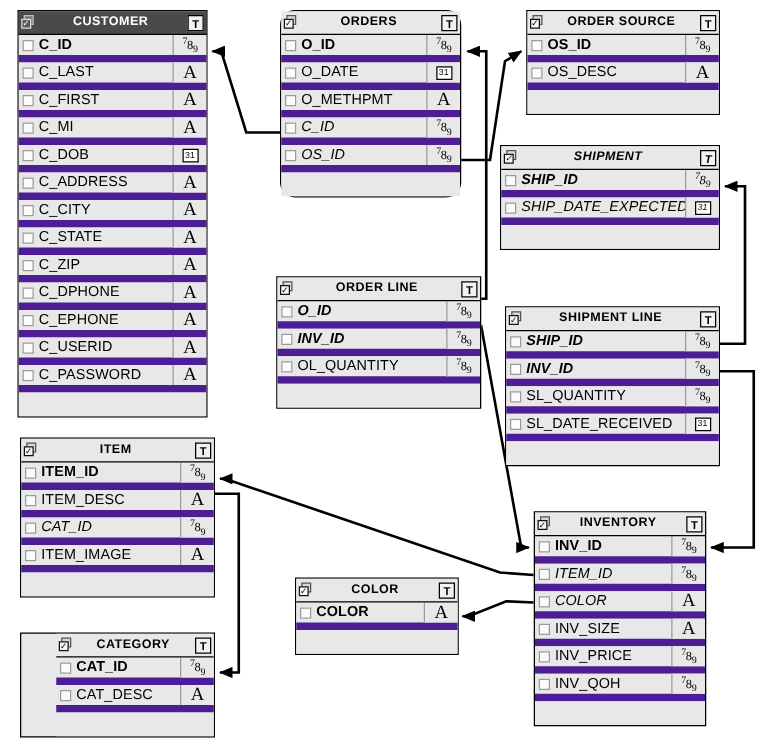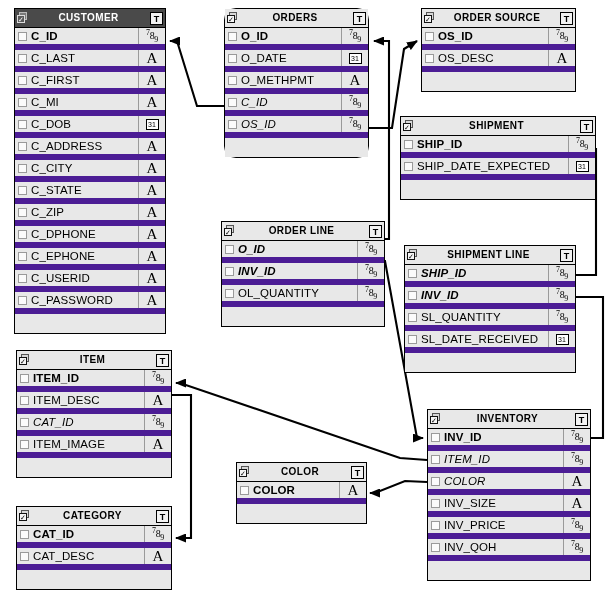--- a/index.html
+++ b/index.html
@@ -336,21 +336,21 @@
         <span class="field-name">
           <span class="chk"></span>
           <span>OS_DESC</span>
         </span>
         <div class="dtype">
           <span class="dt-alpha">A</span>
         </div>
       </div>
       <div class="tbl-foot"></div>
     </div>
-    <div class="table-box" style="left: 400px; top: 116px; width: 196px;">
+    <div class="table-box" style="left: 400px; top: 116px; width: 176px; font-style: italic;">
       <div class="tbl-header">
         <span class="hdr-icon">
           <span class="s1"></span>
           <span class="s2">✓</span>
         </span>
         <span class="tbl-title">SHIPMENT</span>
         <span class="t-badge">T</span>
       </div>
       <div class="field-row">
         <span class="field-name pk">
@@ -497,21 +497,21 @@
         <span class="field-name">
           <span class="chk"></span>
           <span>ITEM_IMAGE</span>
         </span>
         <div class="dtype">
           <span class="dt-alpha">A</span>
         </div>
       </div>
       <div class="tbl-foot"></div>
     </div>
-    <div class="table-box" style="left: 427px; top: 409px; width: 164px;">
+    <div class="table-box" style="left: 427px; top: 409px; width: 138px;">
       <div class="tbl-header">
         <span class="hdr-icon">
           <span class="s1"></span>
           <span class="s2">✓</span>
         </span>
         <span class="tbl-title">INVENTORY</span>
         <span class="t-badge">T</span>
       </div>
       <div class="field-row">
         <span class="field-name pk">
@@ -582,21 +582,21 @@
         <span class="field-name pk">
           <span class="chk"></span>
           <span>COLOR</span>
         </span>
         <div class="dtype">
           <span class="dt-alpha">A</span>
         </div>
       </div>
       <div class="tbl-foot"></div>
     </div>
-    <div class="table-box" style="left: 16px; top: 506px; width: 156px;">
+    <div class="table-box" style="left: 16px; top: 506px; width: 156px; padding-left: 28px;">
       <div class="tbl-header">
         <span class="hdr-icon">
           <span class="s1"></span>
           <span class="s2">✓</span>
         </span>
         <span class="tbl-title">CATEGORY</span>
         <span class="t-badge">T</span>
       </div>
       <div class="field-row">
         <span class="field-name pk">

